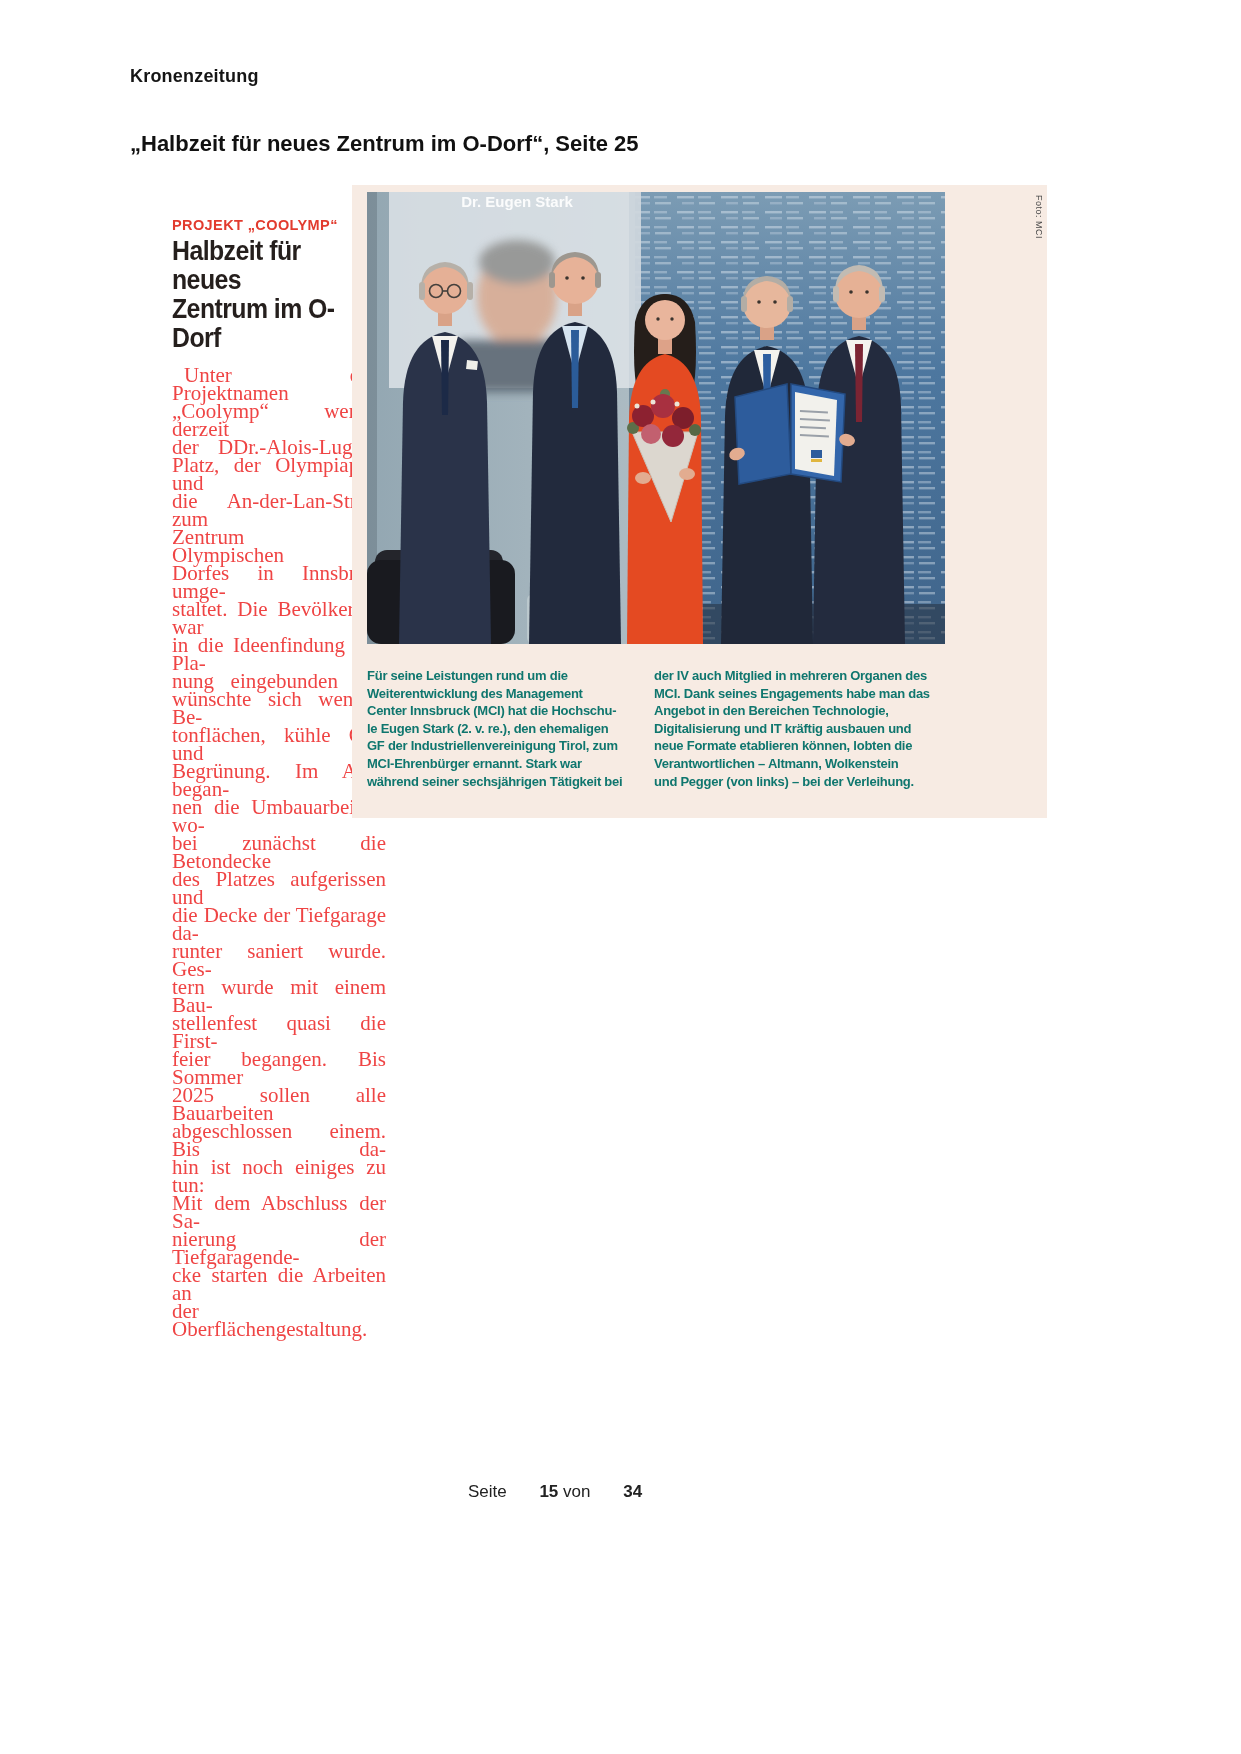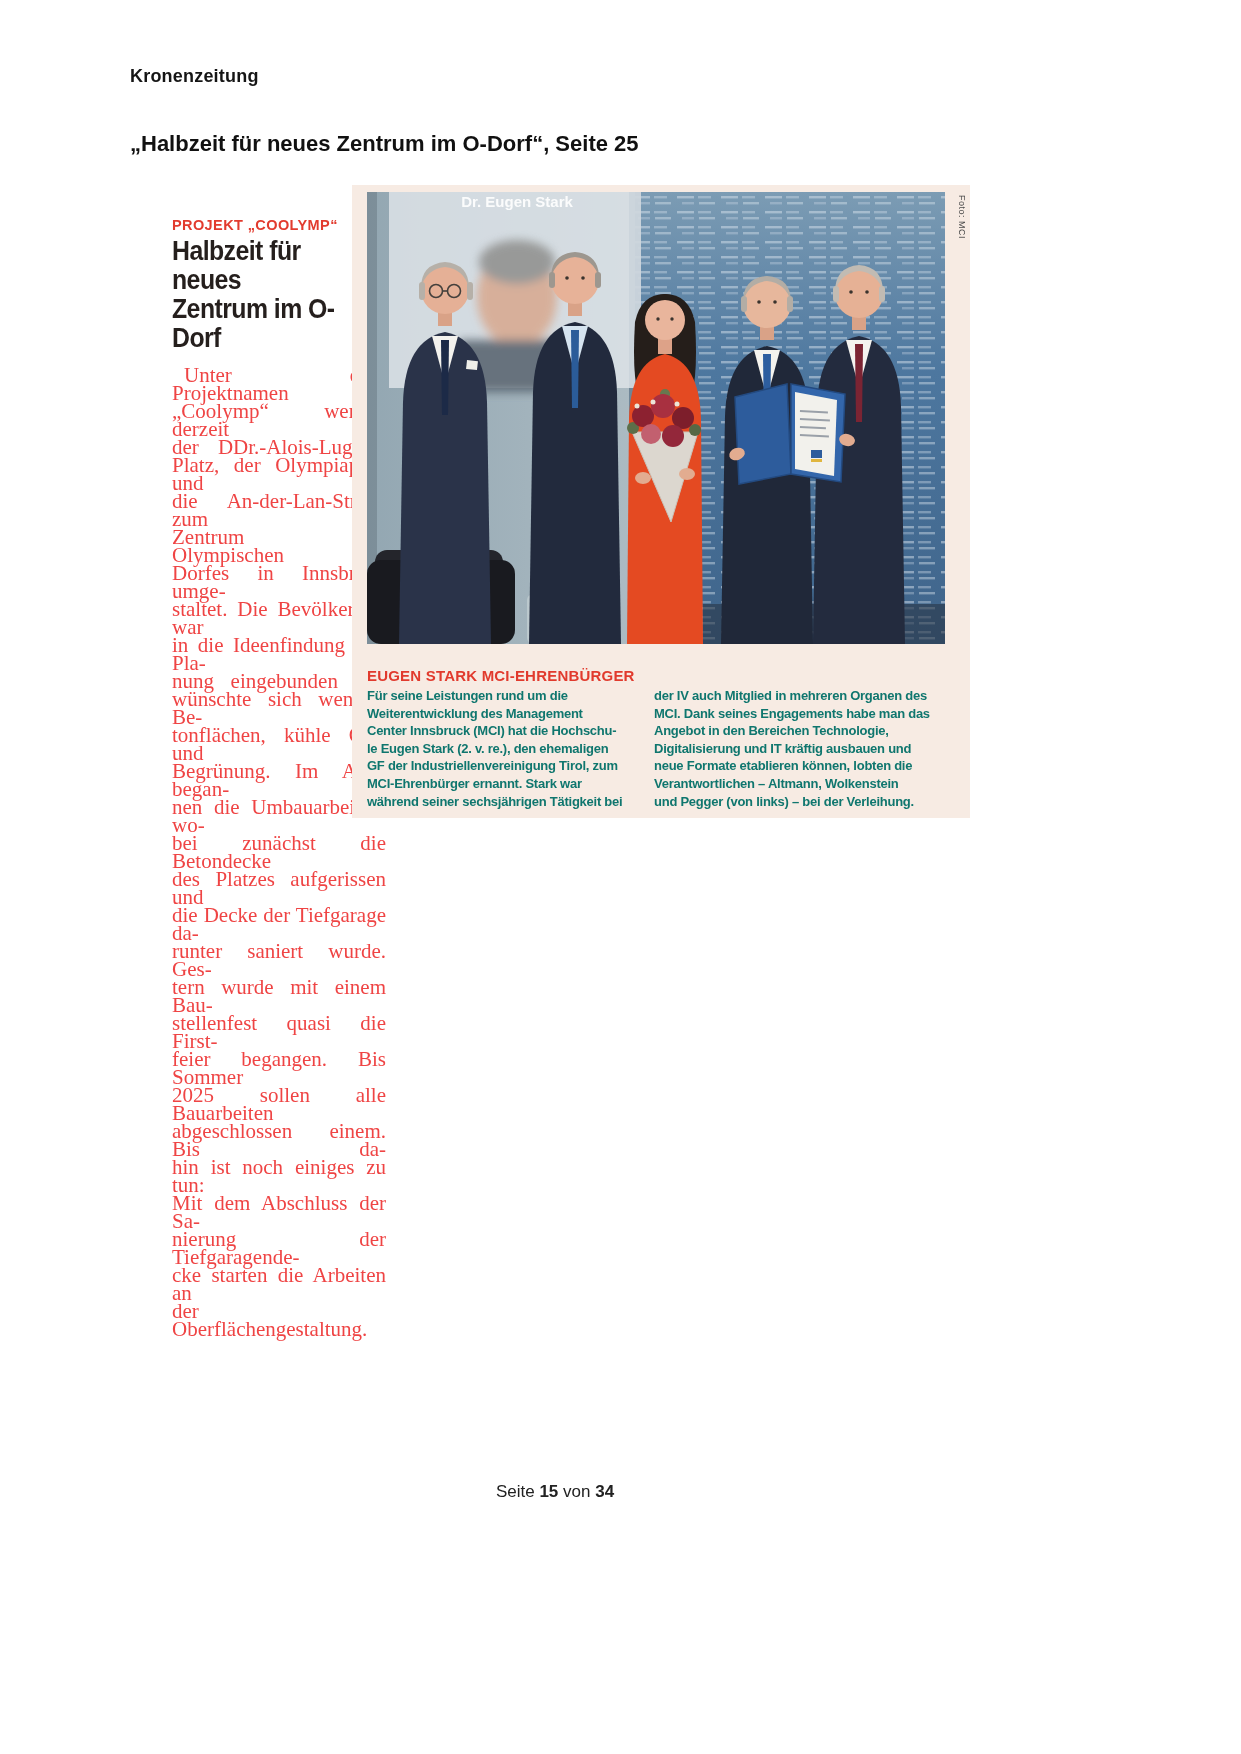--- a/index.html
+++ b/index.html
@@ -30,21 +30,21 @@
     transform:scaleX(.92);transform-origin:left top;
   }
   .article-body{
     margin-top:13px;font-family:"Liberation Serif",serif;
     font-size:21px;line-height:18px;color:#ef4444;
   }
   .article-body div{text-align:justify;text-align-last:justify;}
   .article-body div:first-child{text-indent:12px;}
   .article-body div:last-child{text-align-last:left;}
   .right-sec{
-    position:absolute;left:224px;top:0;width:618px;height:633px;
+    position:absolute;left:224px;top:0;width:695px;height:633px;
     background:#f7ebe3;
   }
   .photo{position:absolute;left:15px;top:7px;width:578px;height:452px;overflow:hidden;background:#9fb2bc;}
   .photo svg{display:block;}
   .photo-credit{
     position:absolute;top:10px;right:3px;writing-mode:vertical-rl;
     font-size:9px;color:#4a4a4a;letter-spacing:.5px;white-space:pre;
   }
   .caption{position:absolute;left:15px;top:482px;width:586px;}
   .cap-heading{
@@ -56,21 +56,21 @@
     white-space:pre;font-size:13px;line-height:17.6px;font-weight:bold;
     color:#0f766e;letter-spacing:-.25px;
   }
   .cap-col.left{width:287px;}
   .cap-col.right{width:299px;}
   
   .footer{
     position:absolute;left:0;top:1482px;width:1110px;text-align:center;
     font-size:17px;color:#222;
   }
-  .footer b{font-weight:bold;}
+  .footer b{font-weight:bold;margin-left:28px;}
 </style>
 </head>
 <body>
 
 <div class="page">
 
   <div class="pub-name">Kronenzeitung</div>
   <div class="doc-title">„Halbzeit für neues Zentrum im O-Dorf“, Seite 25</div>
 
   <div class="clipping">
@@ -251,21 +251,20 @@
             <rect x="444" y="267" width="11" height="3" fill="#e0b63f"></rect>
             <ellipse cx="370" cy="262" rx="8" ry="6" fill="#e2ac90" transform="rotate(-20 370 262)"></ellipse>
             <ellipse cx="480" cy="248" rx="8" ry="6" fill="#e2ac90" transform="rotate(15 480 248)"></ellipse>
           </g>
         </svg>
       </div>
 
       <div class="photo-credit">Foto: MCI</div>
 
       <div class="caption">
-        <div class="cap-heading">EUGEN STARK MCI-EHRENBÜRGER</div>
         <div class="cap-cols">
           <div class="cap-col left">Für seine Leistungen rund um die
 Weiterentwicklung des Management
 Center Innsbruck (MCI) hat die Hochschu-
 le Eugen Stark (2. v. re.), den ehemaligen
 GF der Industriellenvereinigung Tirol, zum
 MCI-Ehrenbürger ernannt. Stark war
 während seiner sechsjährigen Tätigkeit bei</div>
           <div class="cap-col right">der IV auch Mitglied in mehreren Organen des
 MCI. Dank seines Engagements habe man das

